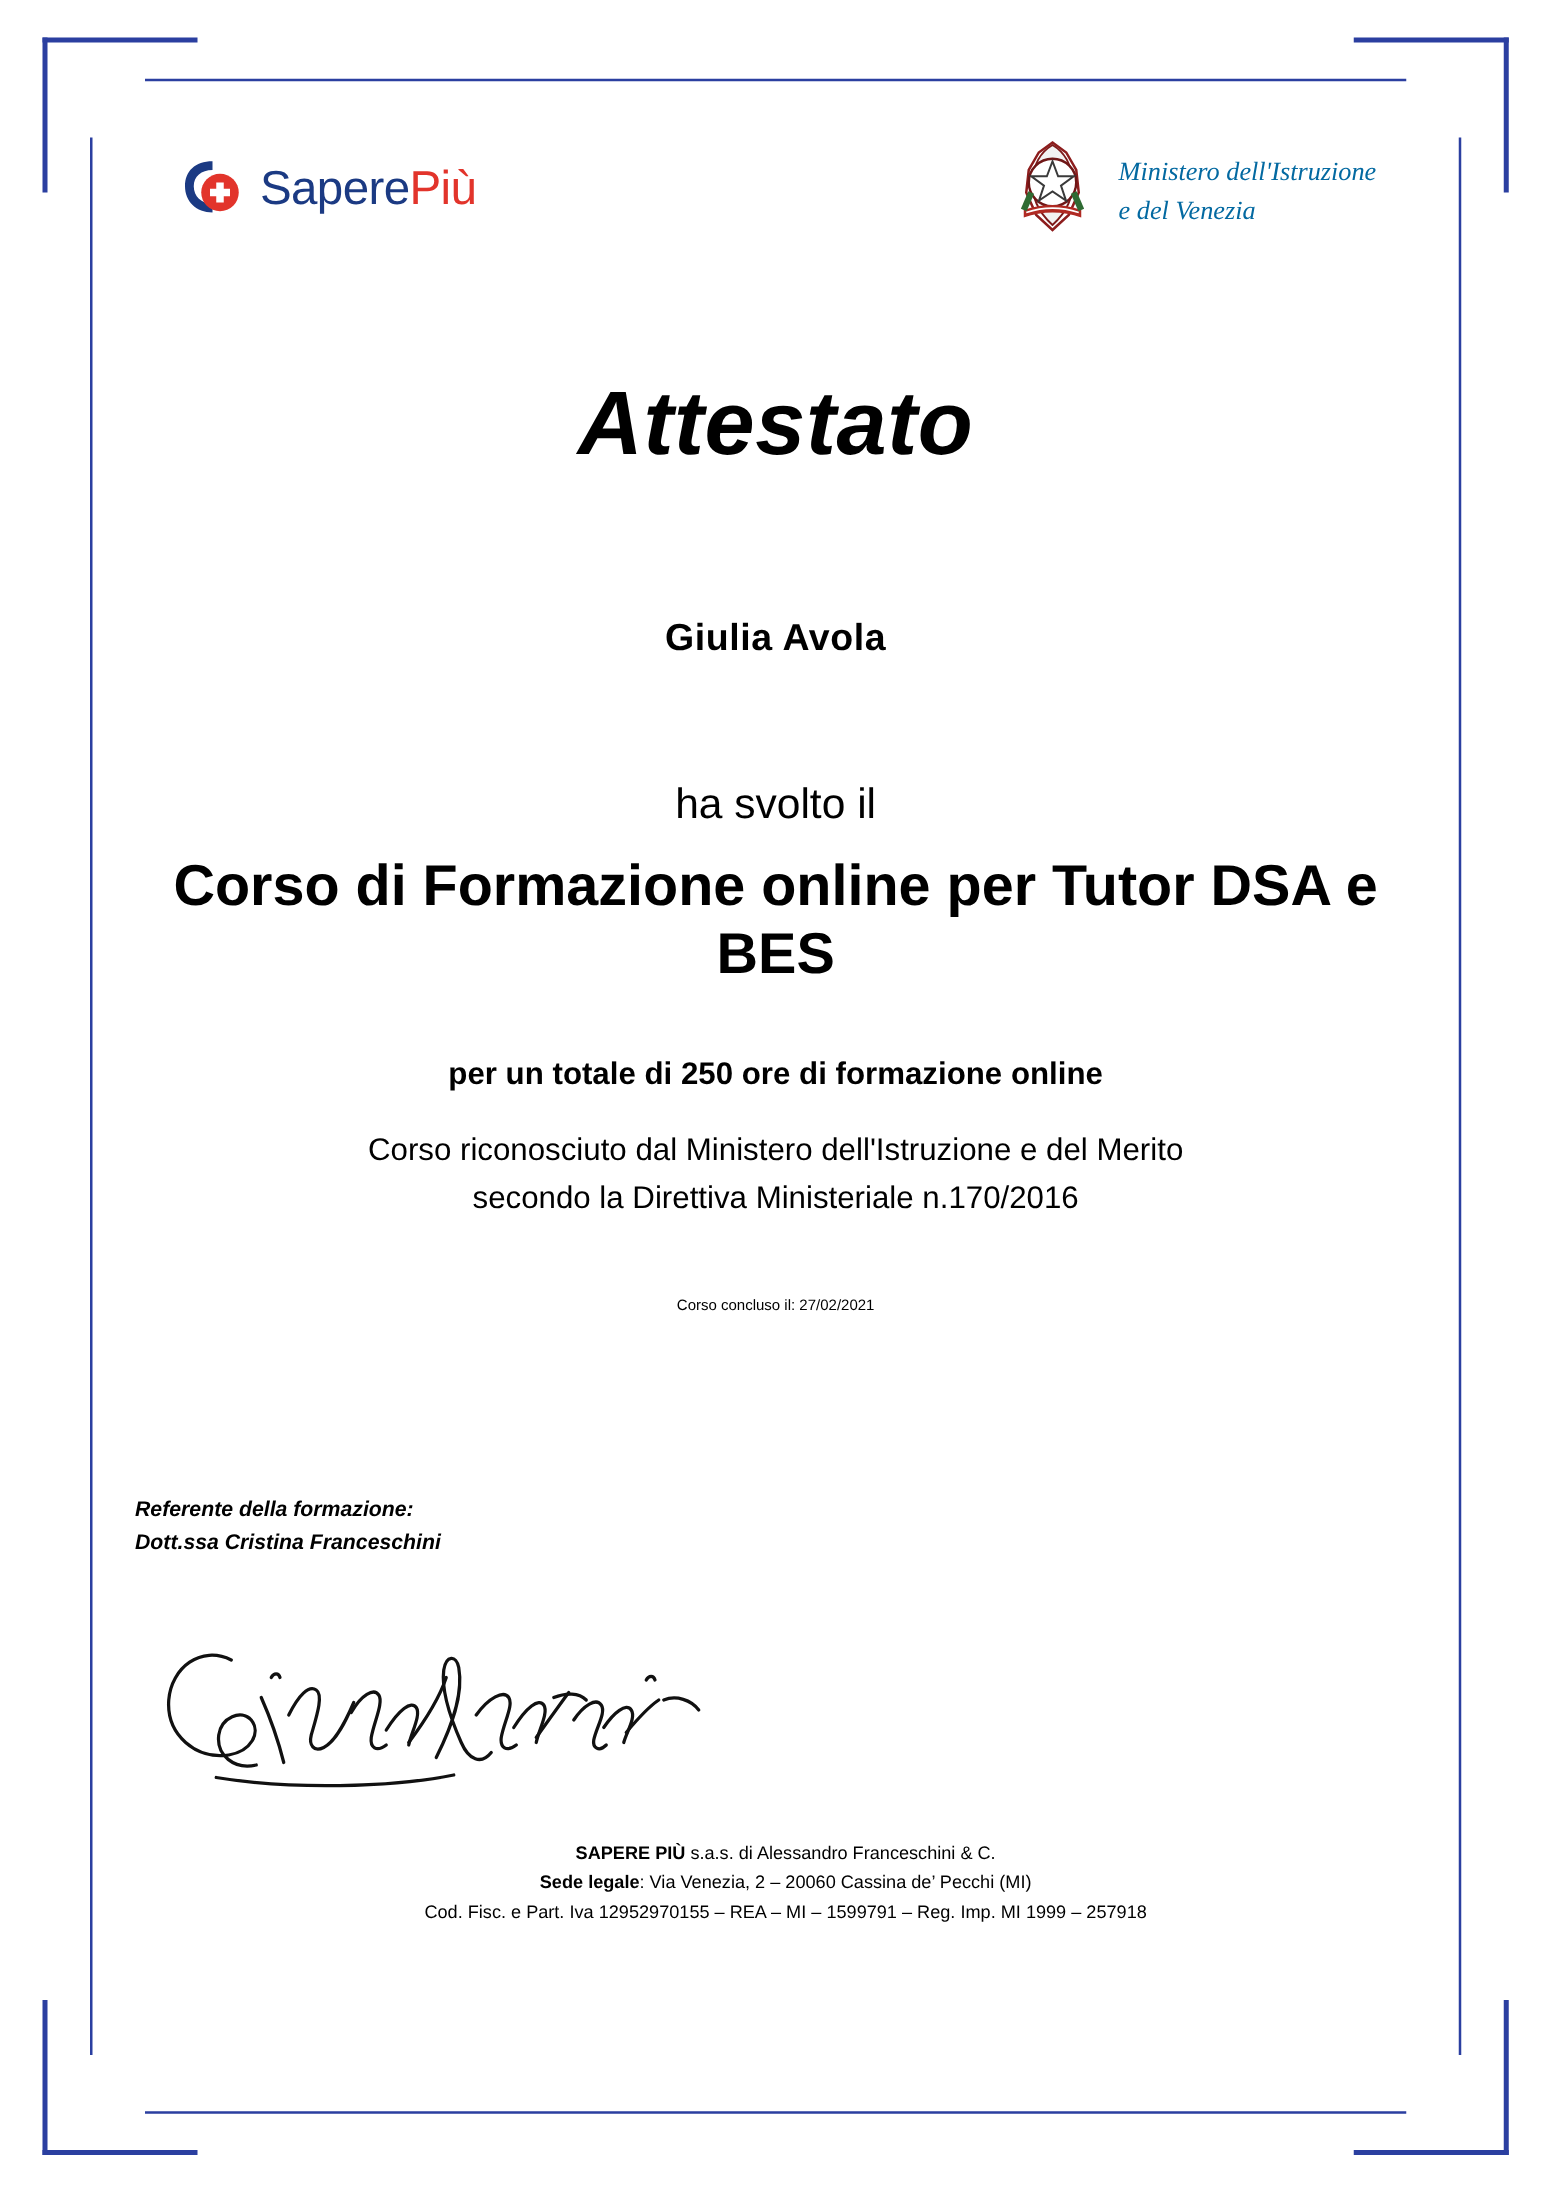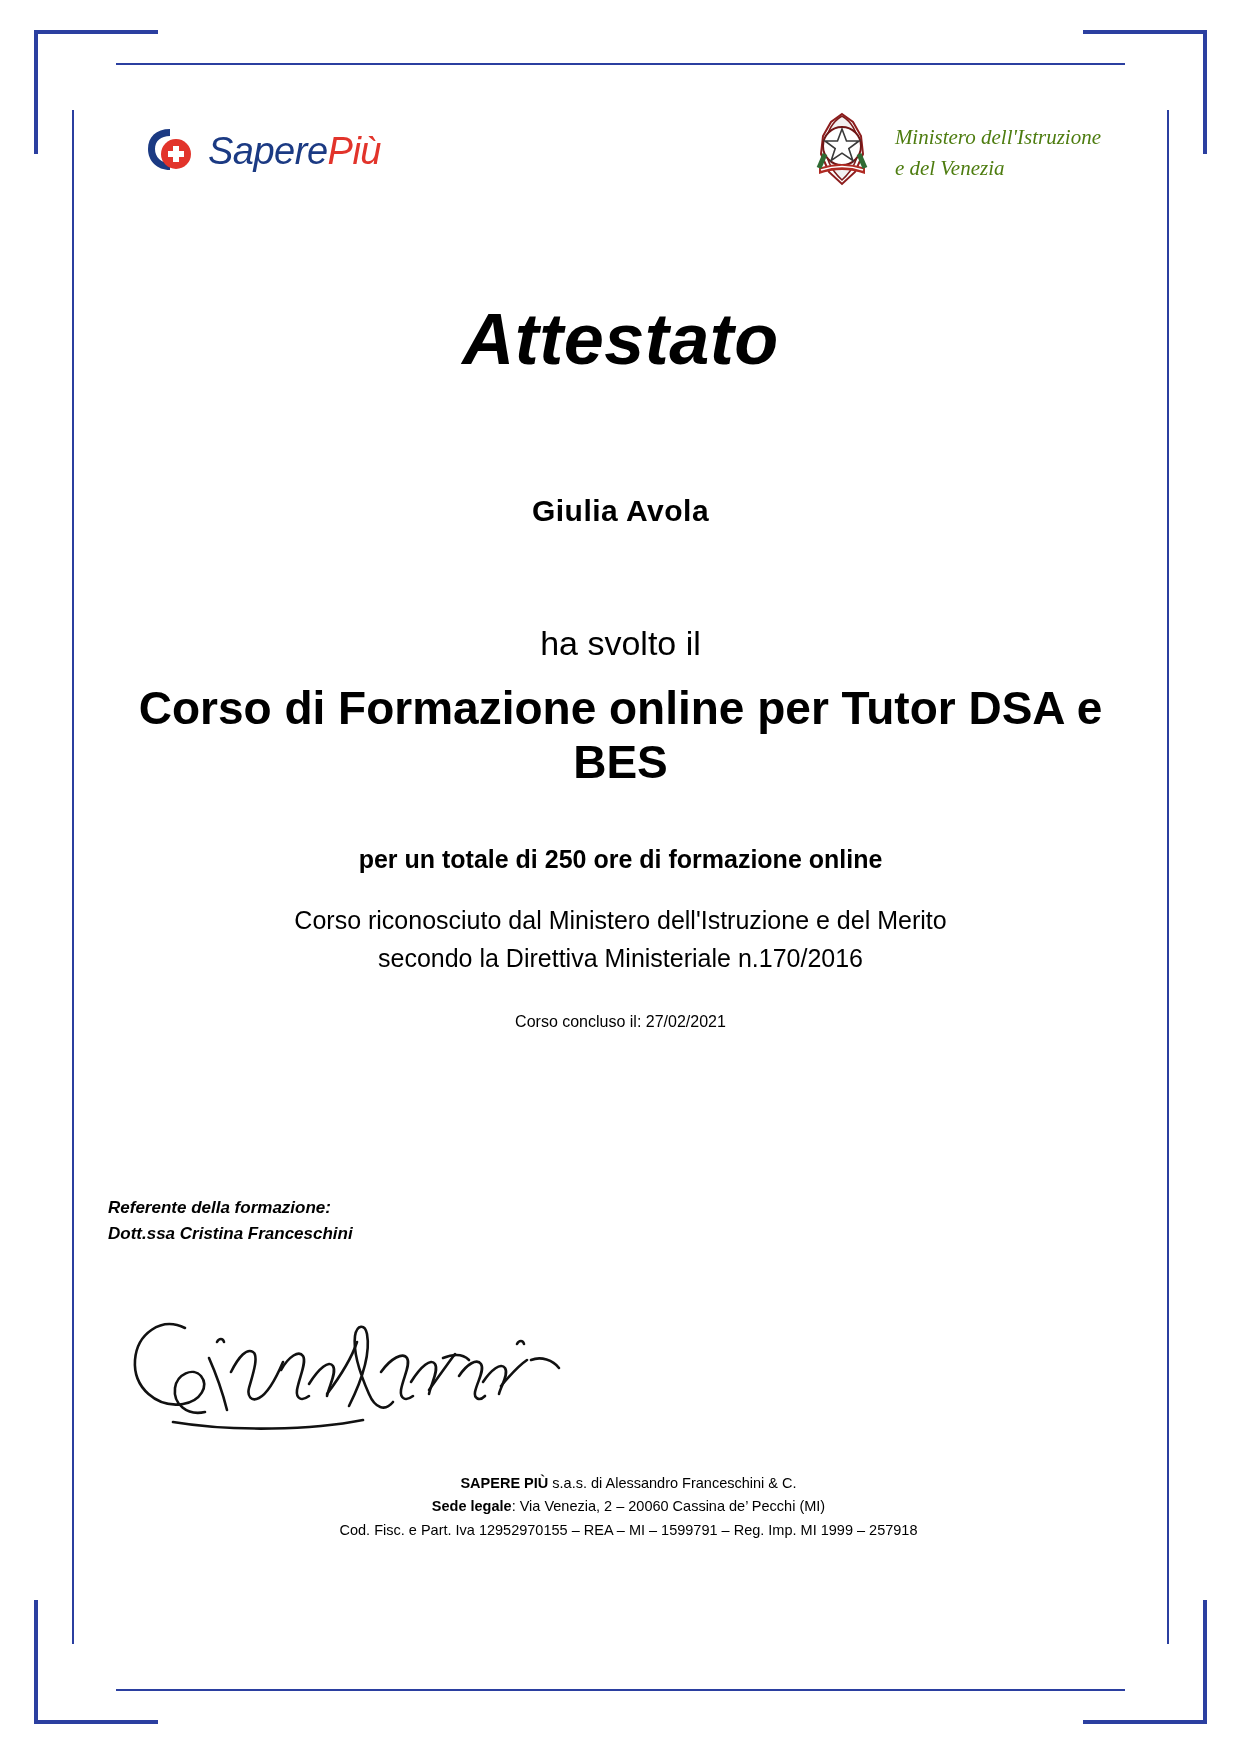--- a/index.html
+++ b/index.html
@@ -61,21 +61,20 @@
     align-items: flex-start;
     justify-content: space-between;
   }
 
   .logo {
     display: flex;
     align-items: center;
     gap: 10px;
     margin-left: 30px;
     margin-top: 22px;
-    font-style: italic;
   }
   .logo-mark {
     width: 58px;
     height: 58px;
     position: relative;
   }
   .logo-text {
     font-size: 38px;
     letter-spacing: -0.5px;
     font-weight: 500;
@@ -92,21 +91,21 @@
   }
   .emblem {
     width: 78px;
     height: 86px;
   }
   .ministry-text {
     font-family: "Liberation Serif", serif;
     font-style: italic;
     font-size: 21px;
     line-height: 1.5;
-    color: #4d7c0f;
+    color: #0369a1;
     white-space: nowrap;
   }
 
   
   .content {
     position: absolute;
     left: 90px;
     right: 90px;
     top: 298px;
     text-align: center;
@@ -137,22 +136,22 @@
     margin-top: 56px;
     font-size: 25px;
     font-weight: bold;
   }
   .recog {
     margin-top: 28px;
     font-size: 25px;
     line-height: 1.5;
   }
   .closed {
-    margin-top: 36px;
-    font-size: 16px;
+    margin-top: 60px;
+    font-size: 12px;
   }
 
   
   .signature-block {
     position: absolute;
     left: 108px;
     top: 1195px;
     text-align: left;
   }
   .sig-label {

